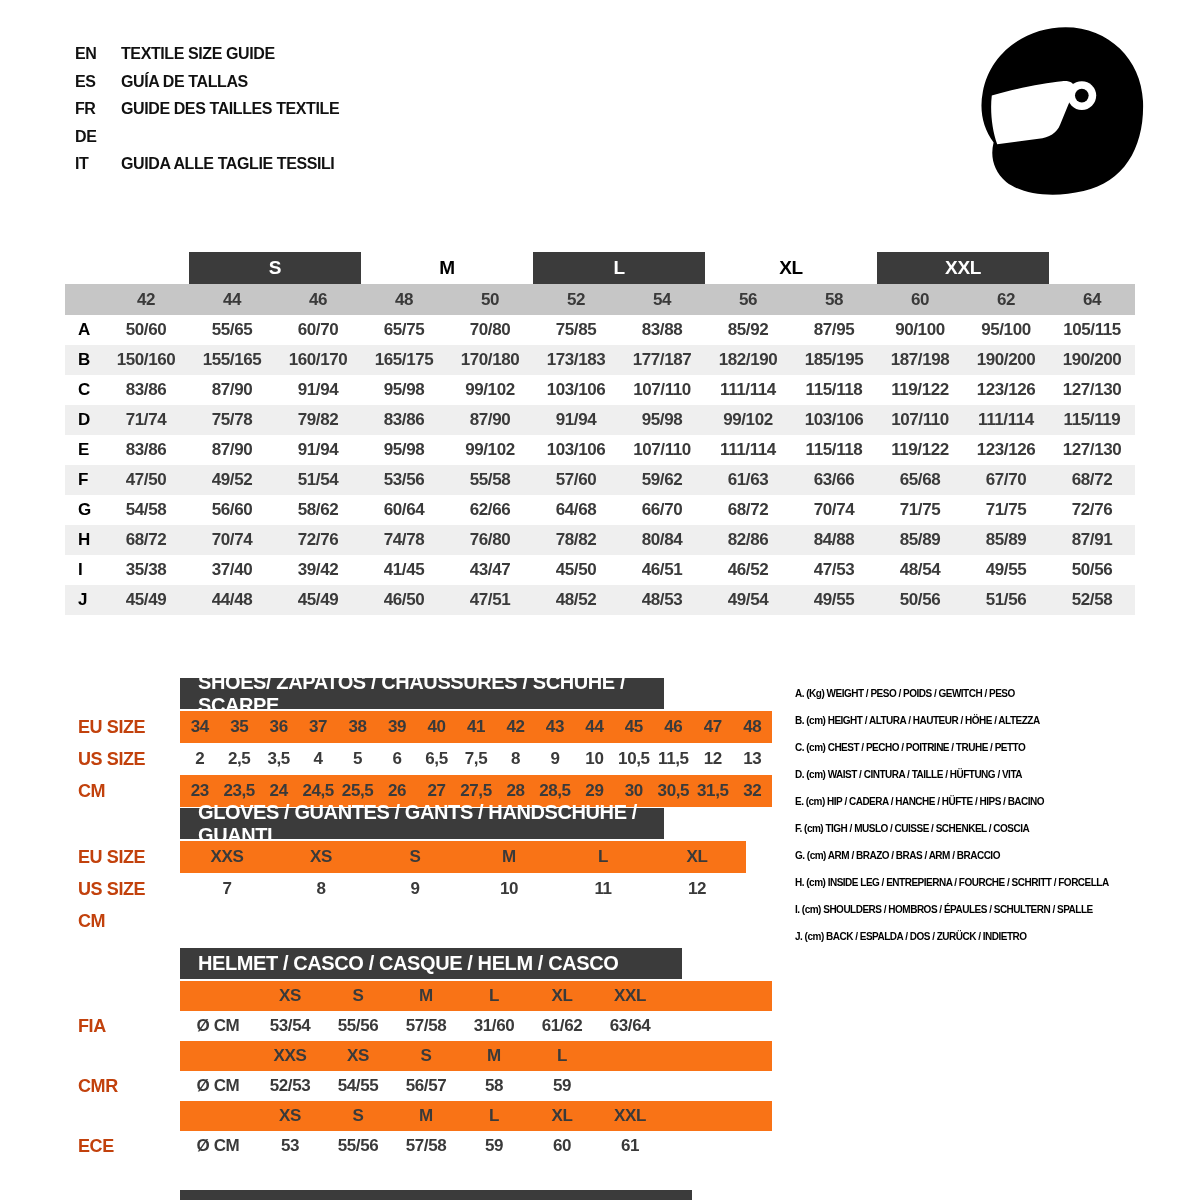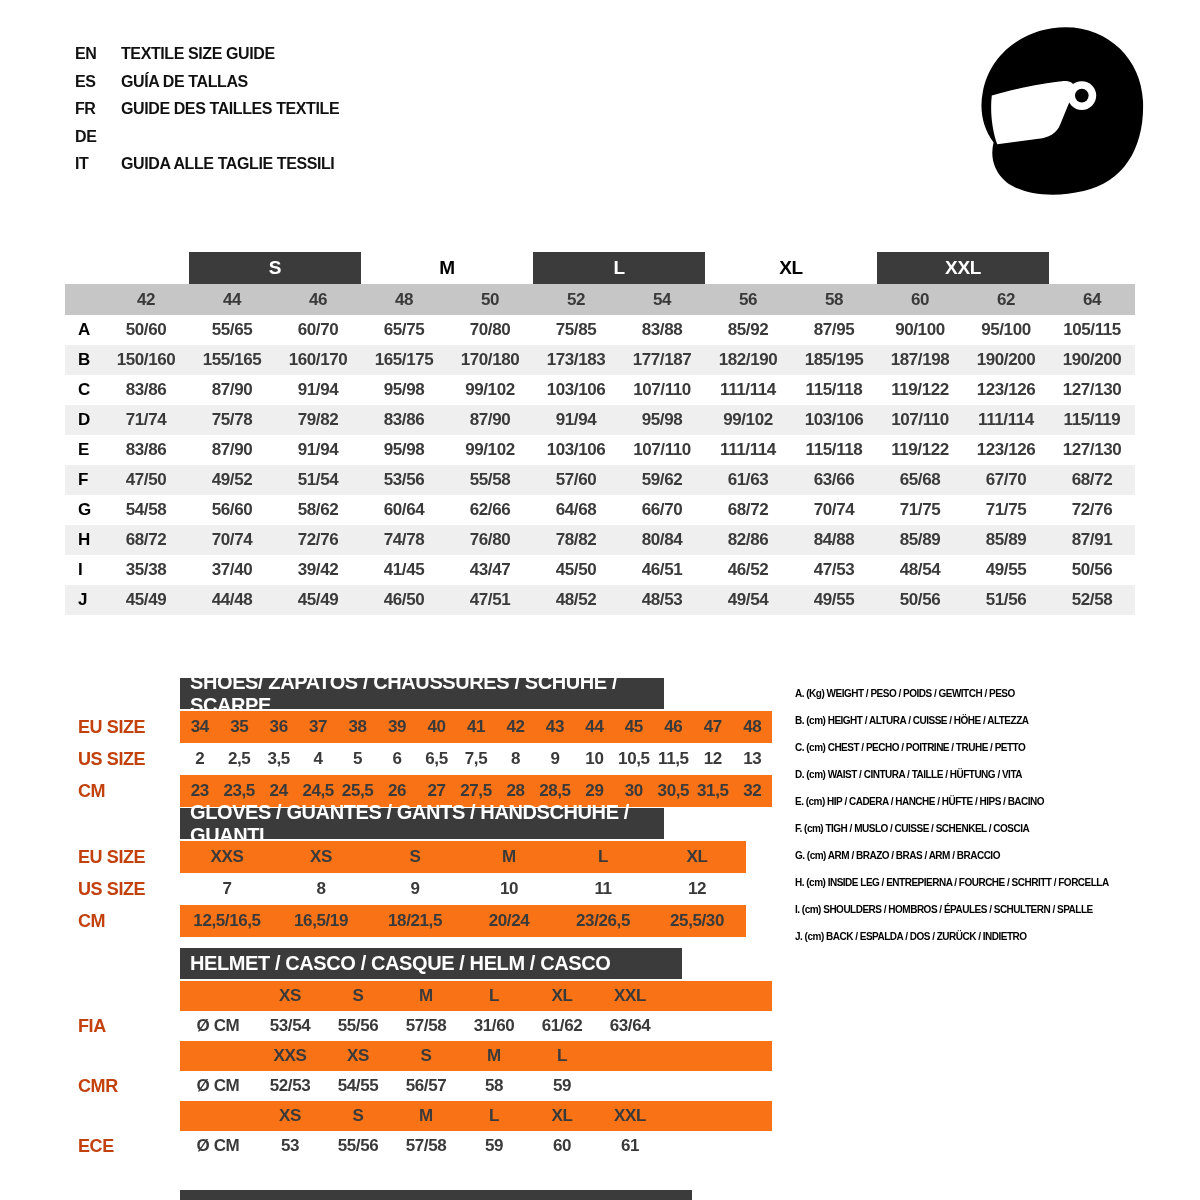--- a/index.html
+++ b/index.html
@@ -22,21 +22,21 @@
   .group.dark{background:#3b3b3b;color:#fff}
   .num-row{height:31px;background:#c6c6c6}
   .trow{height:30px}
   .cell{display:flex;align-items:center;justify-content:center;color:#3a3a3a}
   .cell.letter{justify-content:flex-start;padding-left:13px;color:#000}
   .trow.shade{background:#efefef}
 
   
   .sec{left:60px;width:716px}
   .sec-title{margin-left:120px;height:31px;background:#3b3b3b;color:#fff;display:flex;align-items:center;
-             padding-left:10px;font-size:20px;font-weight:bold;letter-spacing:-0.4px;box-sizing:border-box;margin-bottom:2px}
+             padding-left:18px;font-size:20px;font-weight:bold;letter-spacing:-0.4px;box-sizing:border-box;margin-bottom:2px}
   .srow{display:flex;height:32px}
   .side-label{width:120px;display:flex;align-items:center;padding-left:18px;font-weight:bold;font-size:18px;
               letter-spacing:-0.4px;box-sizing:border-box;color:#c2410c}
   .band{display:grid;font-weight:bold;font-size:17px;letter-spacing:-0.4px}
   .band>div{display:flex;align-items:center;justify-content:center;color:#3a3a3a}
   .band.shade{background:#f97316}
   .shoes-rows .band{width:592px;grid-template-columns:repeat(15,1fr)}
   .gloves-rows .band{width:566px;grid-template-columns:repeat(6,94px)}
   .helmet-rows .srow{height:30px}
   .helmet-rows .band{width:592px;grid-template-columns:76px repeat(6,68px)}
@@ -347,28 +347,20 @@
           <div>7</div>
           <div>8</div>
           <div>9</div>
           <div>10</div>
           <div>11</div>
           <div>12</div>
         </div>
       </div>
       <div class="srow">
         <div class="side-label">CM</div>
-        <div class="band shade">
-          <div>12,5/16,5</div>
-          <div>16,5/19</div>
-          <div>18/21,5</div>
-          <div>20/24</div>
-          <div>23/26,5</div>
-          <div>25,5/30</div>
-        </div>
       </div>
     </div>
 </section>
 
 <section class="abs sec helmet" style="top:948px">
   <div class="sec-title">HELMET / CASCO / CASQUE / HELM / CASCO</div>
   <div class="helmet-rows">
       <div class="srow">
         <div class="side-label"></div>
         <div class="band shade">
@@ -439,21 +431,21 @@
           <div>59</div>
           <div>60</div>
           <div>61</div>
         </div>
       </div>
     </div>
 </section>
 
 <aside class="abs legend">
     <div class="legend-item">A. (Kg) WEIGHT / PESO / POIDS / GEWITCH / PESO</div>
-    <div class="legend-item">B. (cm) HEIGHT / ALTURA / CUISSE / HÖHE / ALTEZZA</div>
+    <div class="legend-item">B. (cm) HEIGHT / ALTURA / HAUTEUR / HÖHE / ALTEZZA</div>
     <div class="legend-item">C. (cm) CHEST / PECHO / POITRINE / TRUHE / PETTO</div>
     <div class="legend-item">D. (cm) WAIST / CINTURA / TAILLE / HÜFTUNG / VITA</div>
     <div class="legend-item">E. (cm) HIP / CADERA / HANCHE / HÜFTE / HIPS / BACINO</div>
     <div class="legend-item">F. (cm) TIGH / MUSLO / CUISSE / SCHENKEL / COSCIA</div>
     <div class="legend-item">G. (cm) ARM / BRAZO / BRAS / ARM / BRACCIO</div>
     <div class="legend-item">H. (cm) INSIDE LEG / ENTREPIERNA / FOURCHE / SCHRITT / FORCELLA</div>
     <div class="legend-item">I. (cm) SHOULDERS / HOMBROS / ÉPAULES / SCHULTERN / SPALLE</div>
     <div class="legend-item">J. (cm) BACK / ESPALDA / DOS / ZURÜCK / INDIETRO</div>
   </aside>
 

